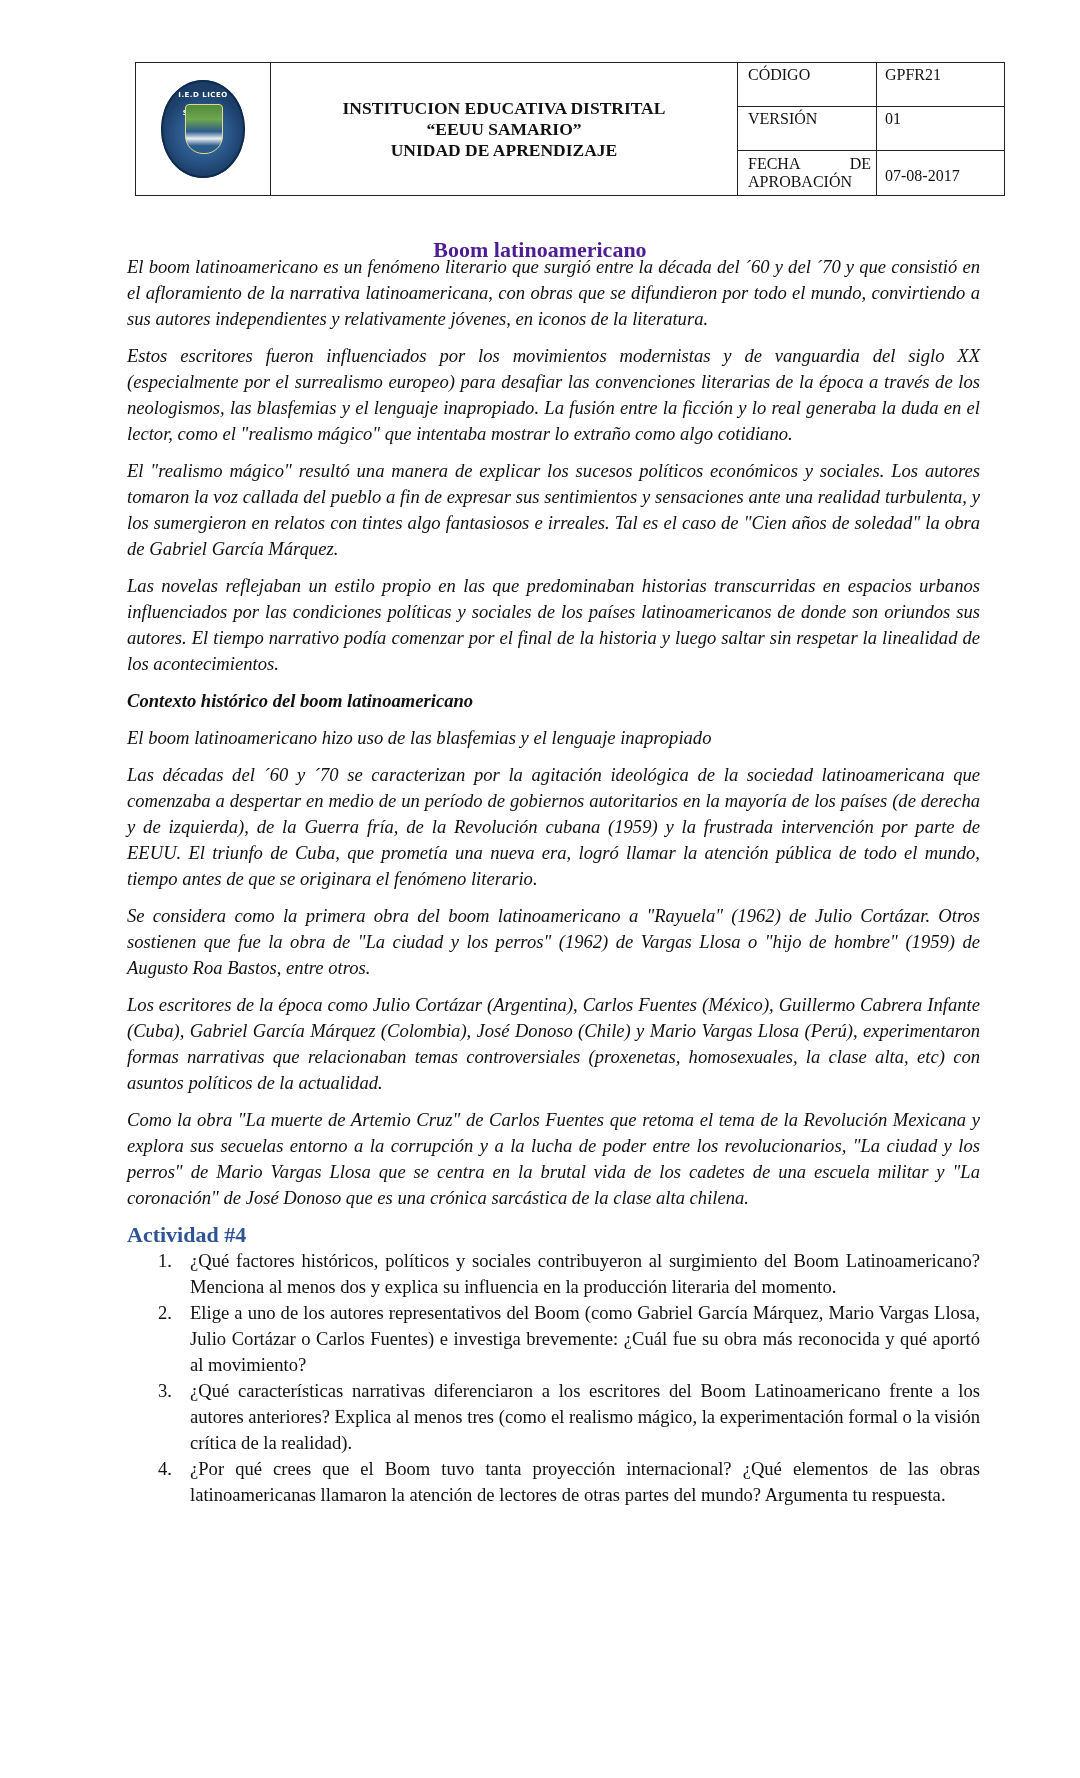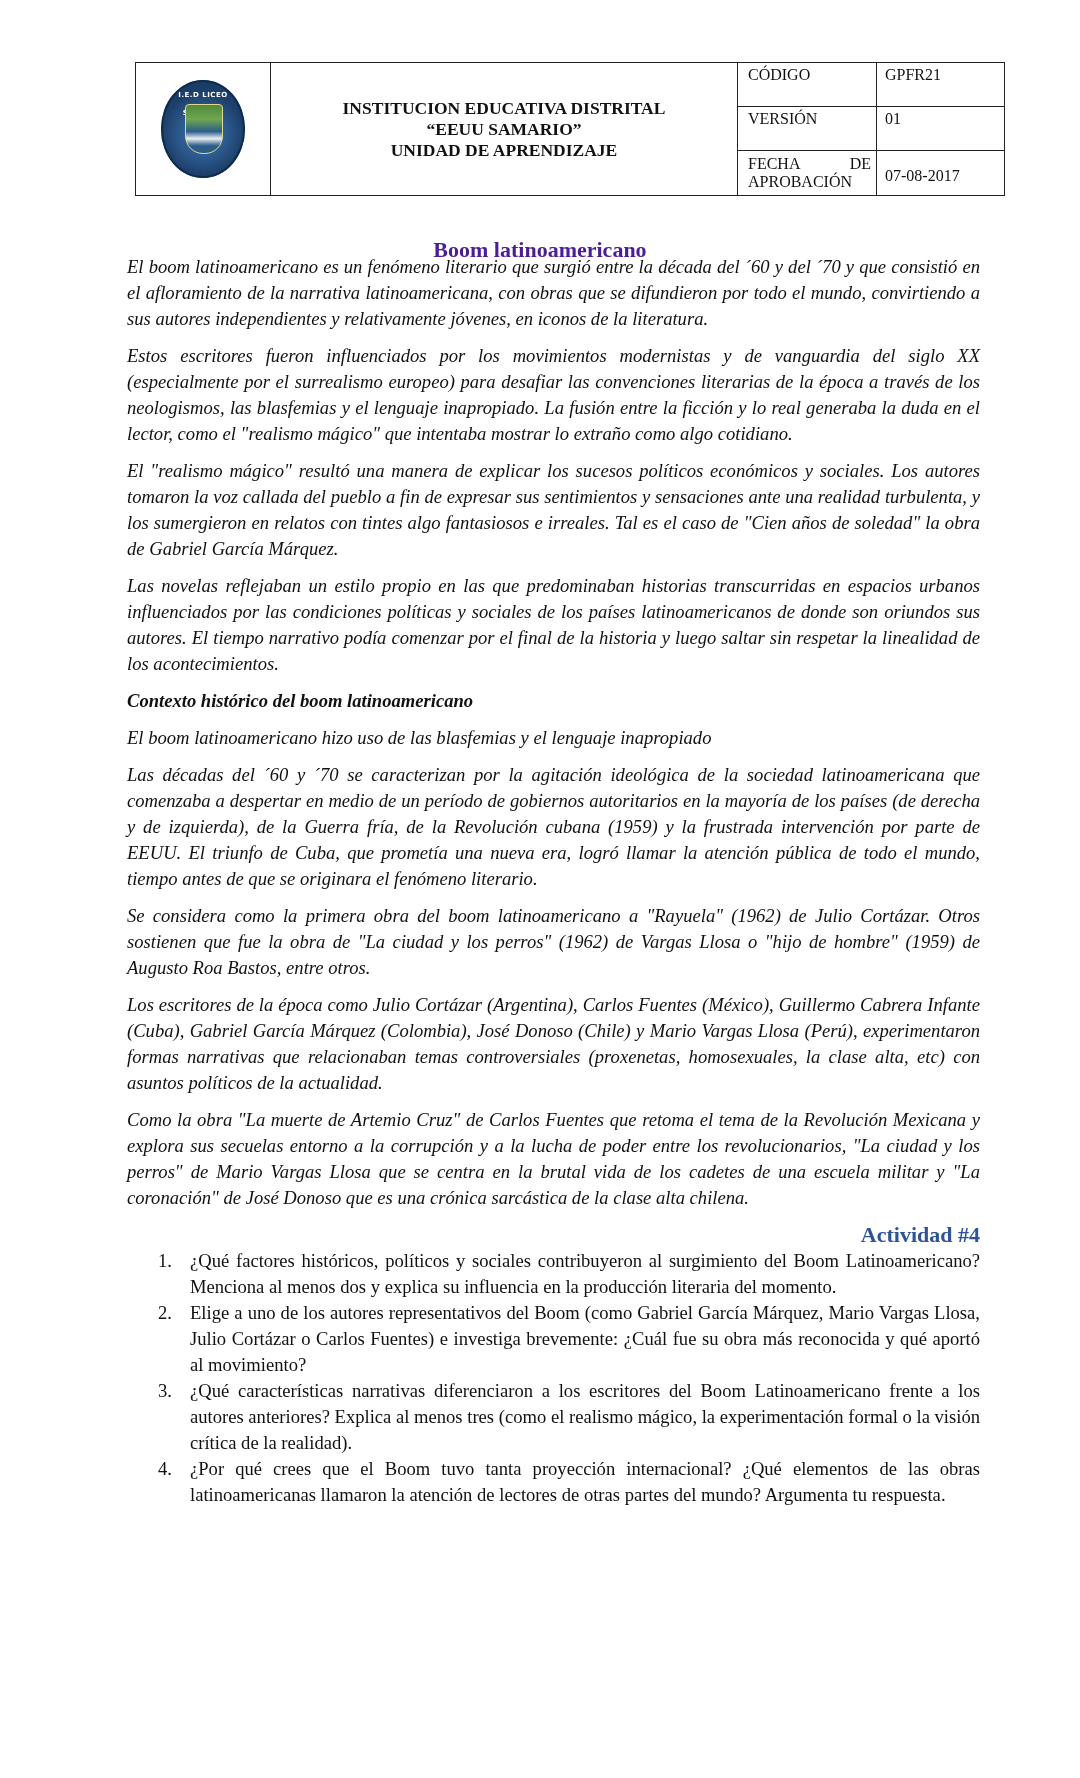--- a/index.html
+++ b/index.html
@@ -60,21 +60,21 @@
       position: absolute; left: 127px; top: 254px; width: 853px;
       font-size: 18.6px; line-height: 26px;
     }
     .content p {
       margin: 0 0 11px 0;
       text-align: justify;
       font-style: italic;
     }
     .content .subheading { font-weight: bold; }
     .activity-title {
-      text-align: right; color: #2F5496; font-weight: bold;
+      text-align: left; color: #2F5496; font-weight: bold;
       font-size: 22px; line-height: 26px; margin: 2px 0 0 0;
     }
     .activity-list { margin: 0; padding: 0; list-style: none; }
     .activity-list li {
       position: relative; padding-left: 63px; text-align: justify;
     }
     .activity-list li .num { position: absolute; left: 31px; top: 0; }
   </style>
 </head>
 <body>

